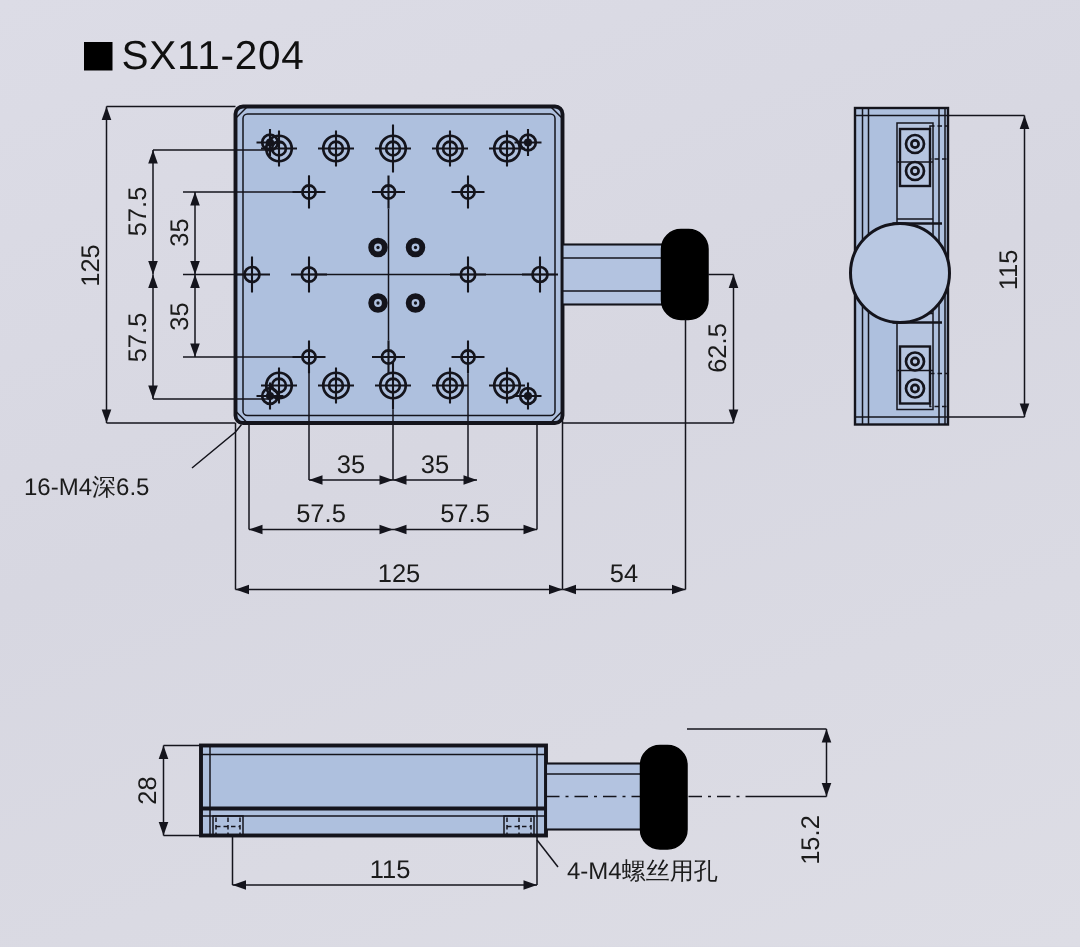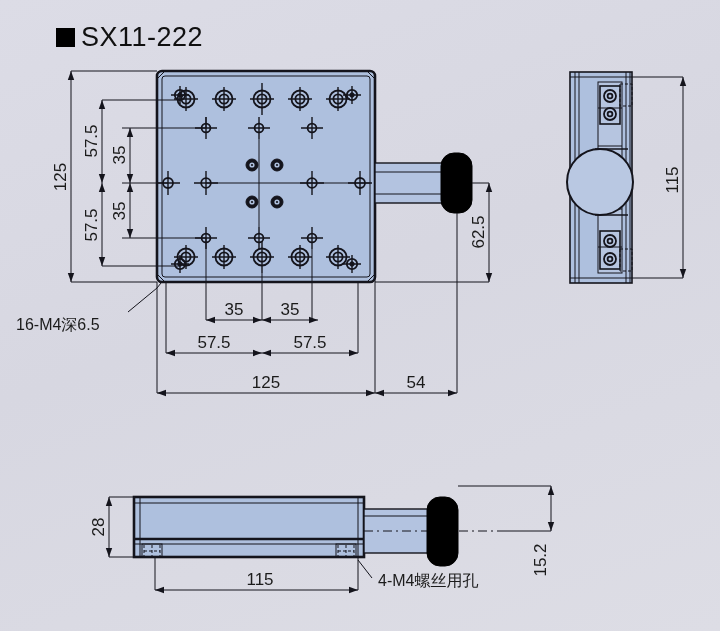--- a/index.html
+++ b/index.html
@@ -68,21 +68,21 @@
   .holefill { fill: none; stroke: #14141c; stroke-width: 1.8; }
   .holedark { fill: #14141c; stroke: #14141c; }
   .ctr { stroke: #14141c; stroke-width: 1.4; fill: none; }
   .dash { stroke-dasharray: 9 4 2 4; }
 </style>
 </head>
 <body>
 
 <div class="ttl-wrap">
   <span class="ttl-sq"></span>
-  <span class="ttl-txt">SX11-222</span>
+  <span class="ttl-txt">SX11-204</span>
 </div>
 
 <div id="stage">
 <svg width="720" height="631" viewBox="0 0 720 631" xmlns="http://www.w3.org/2000/svg">
 
   <g>
 
     <rect class="plate thick" x="157" y="71" width="218" height="211" rx="5" ry="5" stroke-width="2.6"></rect>
 
     <rect class="ln thin" x="162" y="76" width="208" height="201" rx="3" ry="3"></rect>

